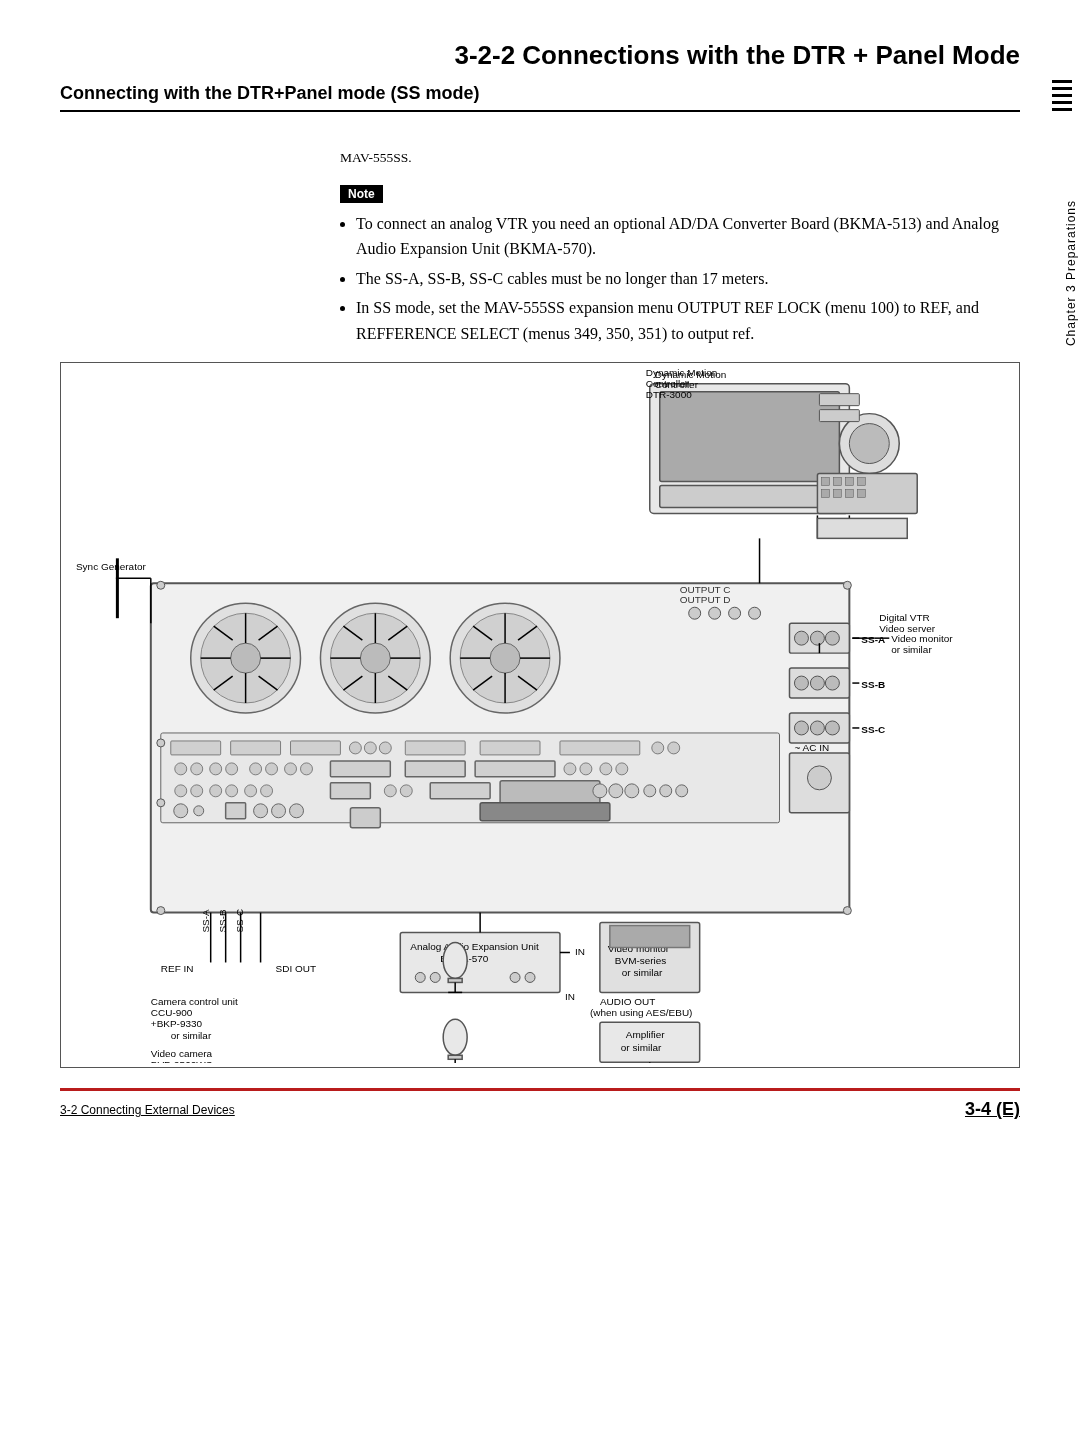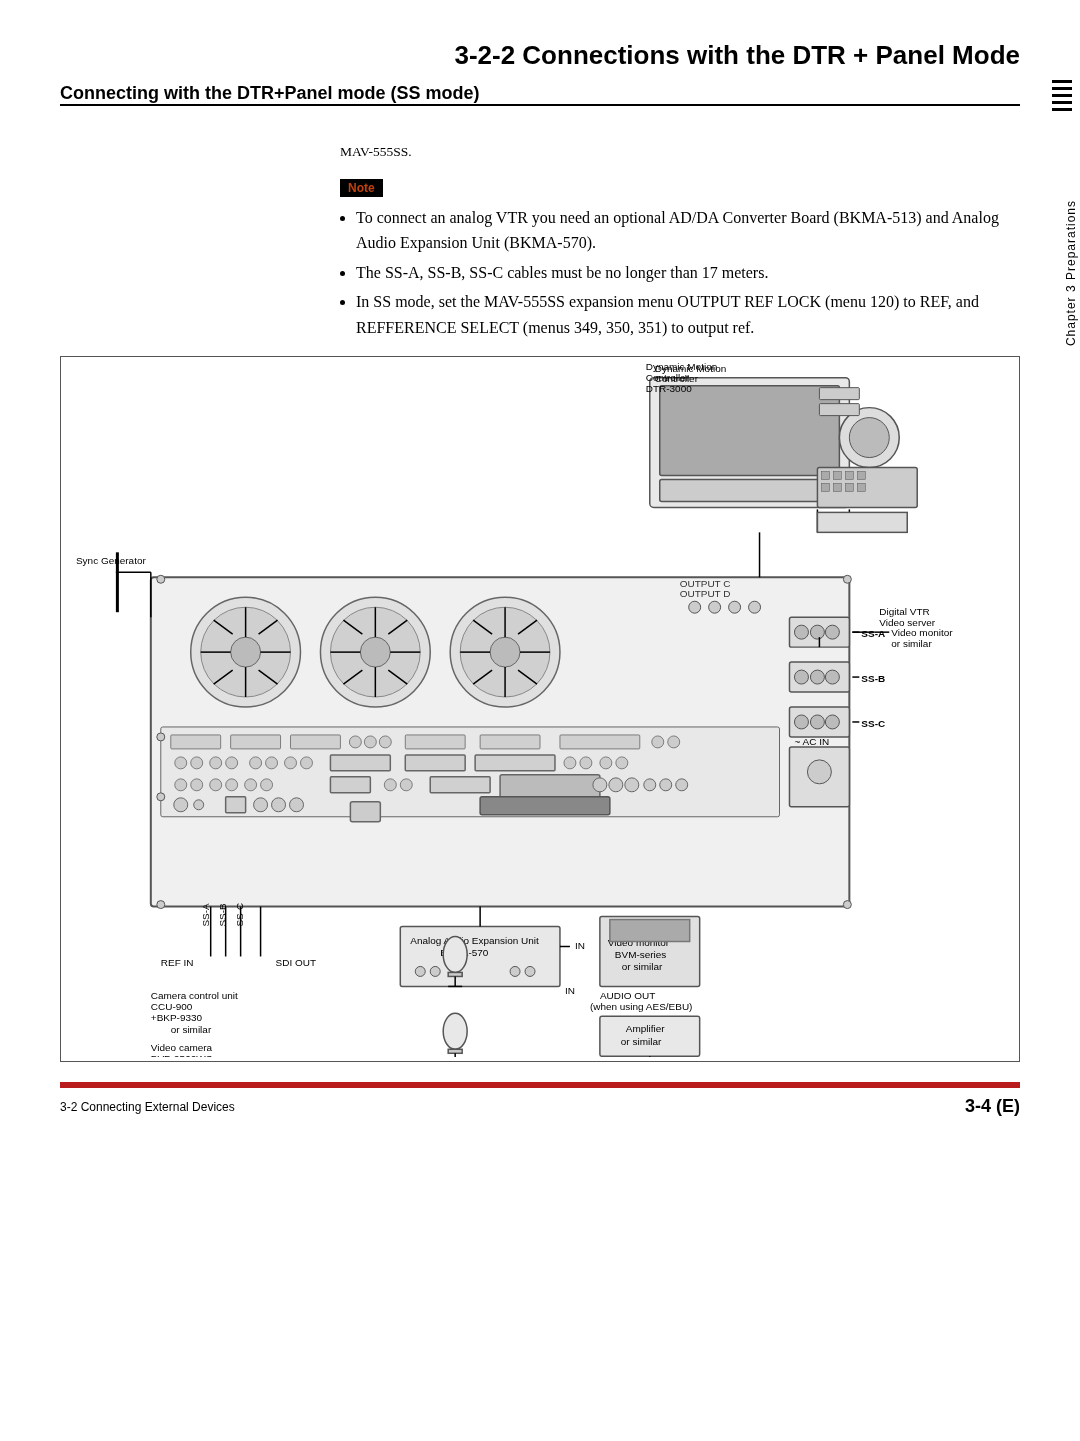--- a/index.html
+++ b/index.html
@@ -68,39 +68,40 @@
       margin-bottom: 12px;
       padding-bottom: 0;
       text-align: right;
     }
 
     .sub-title {
       font-size: 18px;
       font-weight: bold;
       font-family: Arial, sans-serif;
       border-bottom: 2px solid #000;
+      padding-bottom: 6px;
       margin-bottom: 16px;
     }
 
     .intro-text {
       margin-left: 280px;
       margin-bottom: 16px;
       font-size: 13.5px;
       line-height: 1.5;
     }
 
     
     .note-box {
       margin-left: 280px;
       margin-bottom: 16px;
     }
 
     .note-label {
       background: #000;
-      color: #c2410c;
+      color: #ffffff;
       font-family: Arial, sans-serif;
       font-size: 12px;
       font-weight: bold;
       padding: 2px 8px;
       display: inline-block;
       margin-bottom: 8px;
     }
 
     .note-content {
       font-size: 16px;
@@ -125,23 +126,24 @@
     .diagram-svg {
       width: 100%;
       height: 700px;
     }
 
     
     .page-footer {
       display: flex;
       justify-content: space-between;
       align-items: center;
-      border-top: 6px solid #b91c1c;
+      border-top: 3px solid #b91c1c;
       padding-top: 8px;
       margin-top: 10px;
+      text-decoration: underline;
     }
 
     .footer-left {
       font-size: 12px;
       font-family: Arial, sans-serif;
     }
 
     .footer-right {
       font-size: 18px;
       font-weight: bold;
@@ -171,21 +173,21 @@
   <div class="intro-text">
     <br>
     <span>MAV-555SS.</span>
   </div>
 
   <div class="note-box">
     <div class="note-label">Note</div>
     <ul class="note-content">
       <li>To connect an analog VTR you need an optional AD/DA Converter Board (BKMA-513) and Analog Audio Expansion Unit (BKMA-570).</li>
       <li>The SS-A, SS-B, SS-C cables must be no longer than 17 meters.</li>
-      <li>In SS mode, set the MAV-555SS expansion menu OUTPUT REF LOCK (menu 120) to REF, and REFFERENCE SELECT (menus 349, 350, 351) to output ref.</li>
+      <li>In SS mode, set the MAV-555SS expansion menu OUTPUT REF LOCK (menu 100) to REF, and REFFERENCE SELECT (menus 349, 350, 351) to output ref.</li>
     </ul>
   </div>
 
   <div class="diagram-box">
     <svg class="diagram-svg" viewBox="0 0 960 700" xmlns="http://www.w3.org/2000/svg">
       <style>
         text { font-family: Arial, sans-serif; font-size: 10px; }
         .label-sm { font-size: 9px; }
         .label-lg { font-size: 11px; font-weight: bold; }
         line { stroke: #000; stroke-width: 1.5; }

